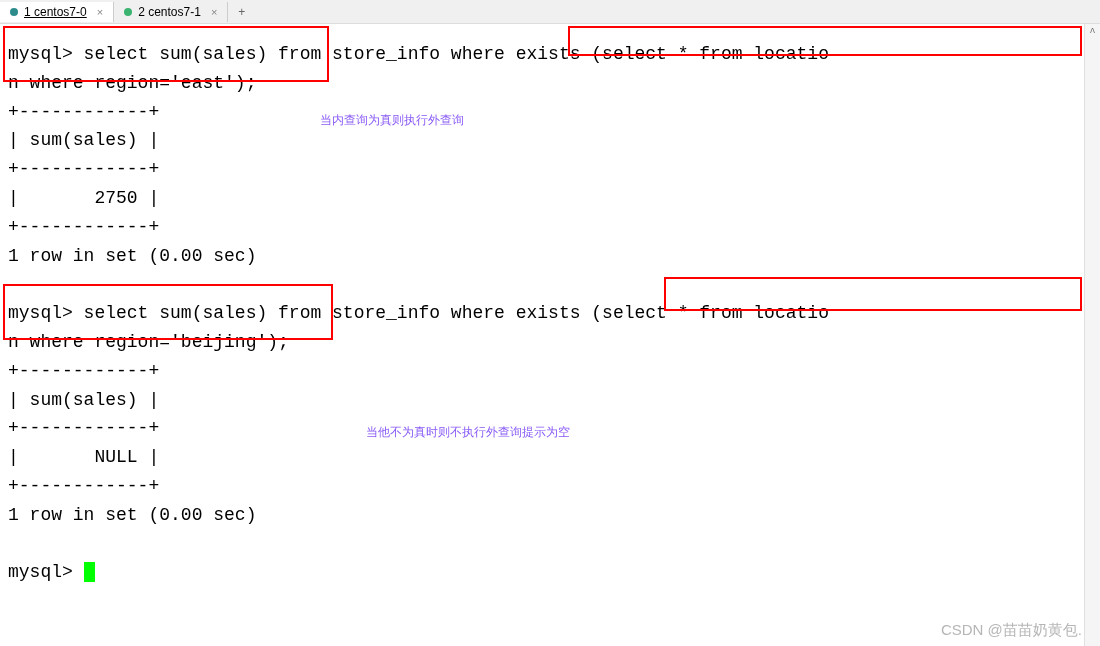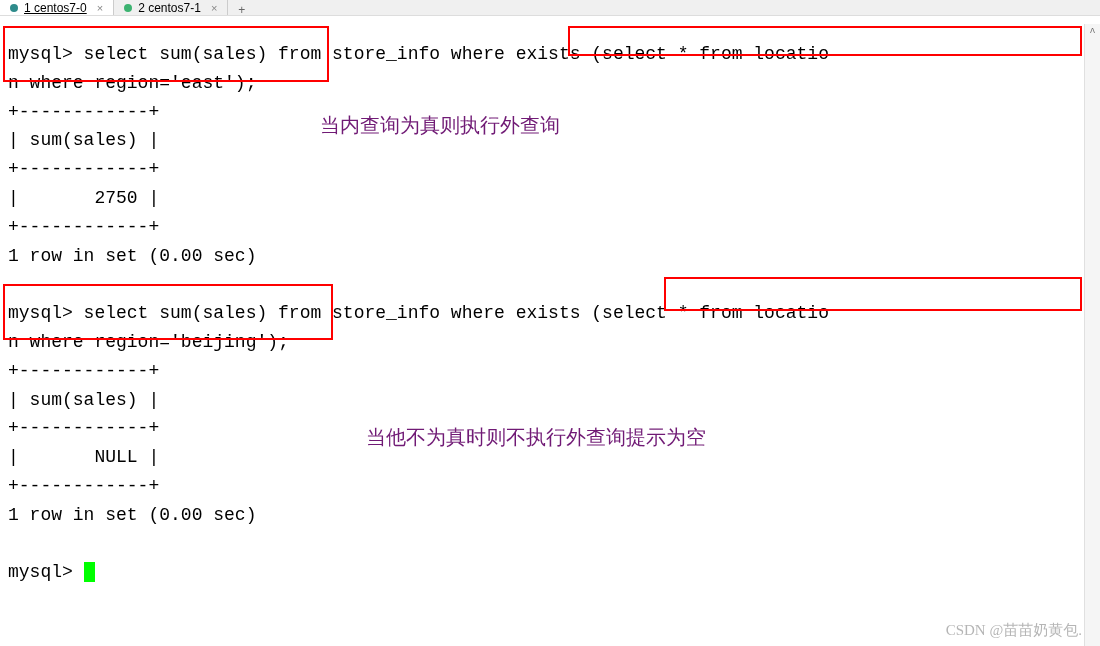--- a/index.html
+++ b/index.html
@@ -6,24 +6,25 @@
     body {
       font-family: "Consolas", "Courier New", monospace;
       font-size: 18px;
       background: #ffffff;
       width: 1100px;
       height: 646px;
       overflow: hidden;
       position: relative;
     }
     .tab-bar {
-      height: 16px;
+      height: 24px;
       background: #f0f0f0;
       border-bottom: 1px solid #ddd;
       display: flex;
+      align-items: center;
       font-family: Arial, sans-serif;
       font-size: 12px;
     }
     .tab {
       padding: 3px 10px;
       border-right: 1px solid #ccc;
       display: flex;
       align-items: center;
       gap: 6px;
       cursor: pointer;
@@ -71,31 +72,31 @@
       background: #00ff00;
       vertical-align: text-bottom;
     }
     .red-box {
       position: absolute;
       border: 2px solid #ff0000;
       pointer-events: none;
     }
     .red-annotation {
       position: absolute;
-      color: #701a75;
+      color: #8b5cf6;
       font-family: "Microsoft YaHei", Arial, sans-serif;
-      font-size: 20px;
+      font-size: 12px;
       pointer-events: none;
     }
     .watermark {
       position: absolute;
       right: 18px;
       bottom: 6px;
       color: rgba(120,120,120,0.55);
-      font-family: Liberation Serif, serif;
+      font-family: Liberation Sans, sans-serif;
       font-size: 15px;
       pointer-events: none;
     }
     .underline { text-decoration: underline; }
   </style>
 </head>
 <body>
 
 <div class="tab-bar">
   <div class="tab active">

